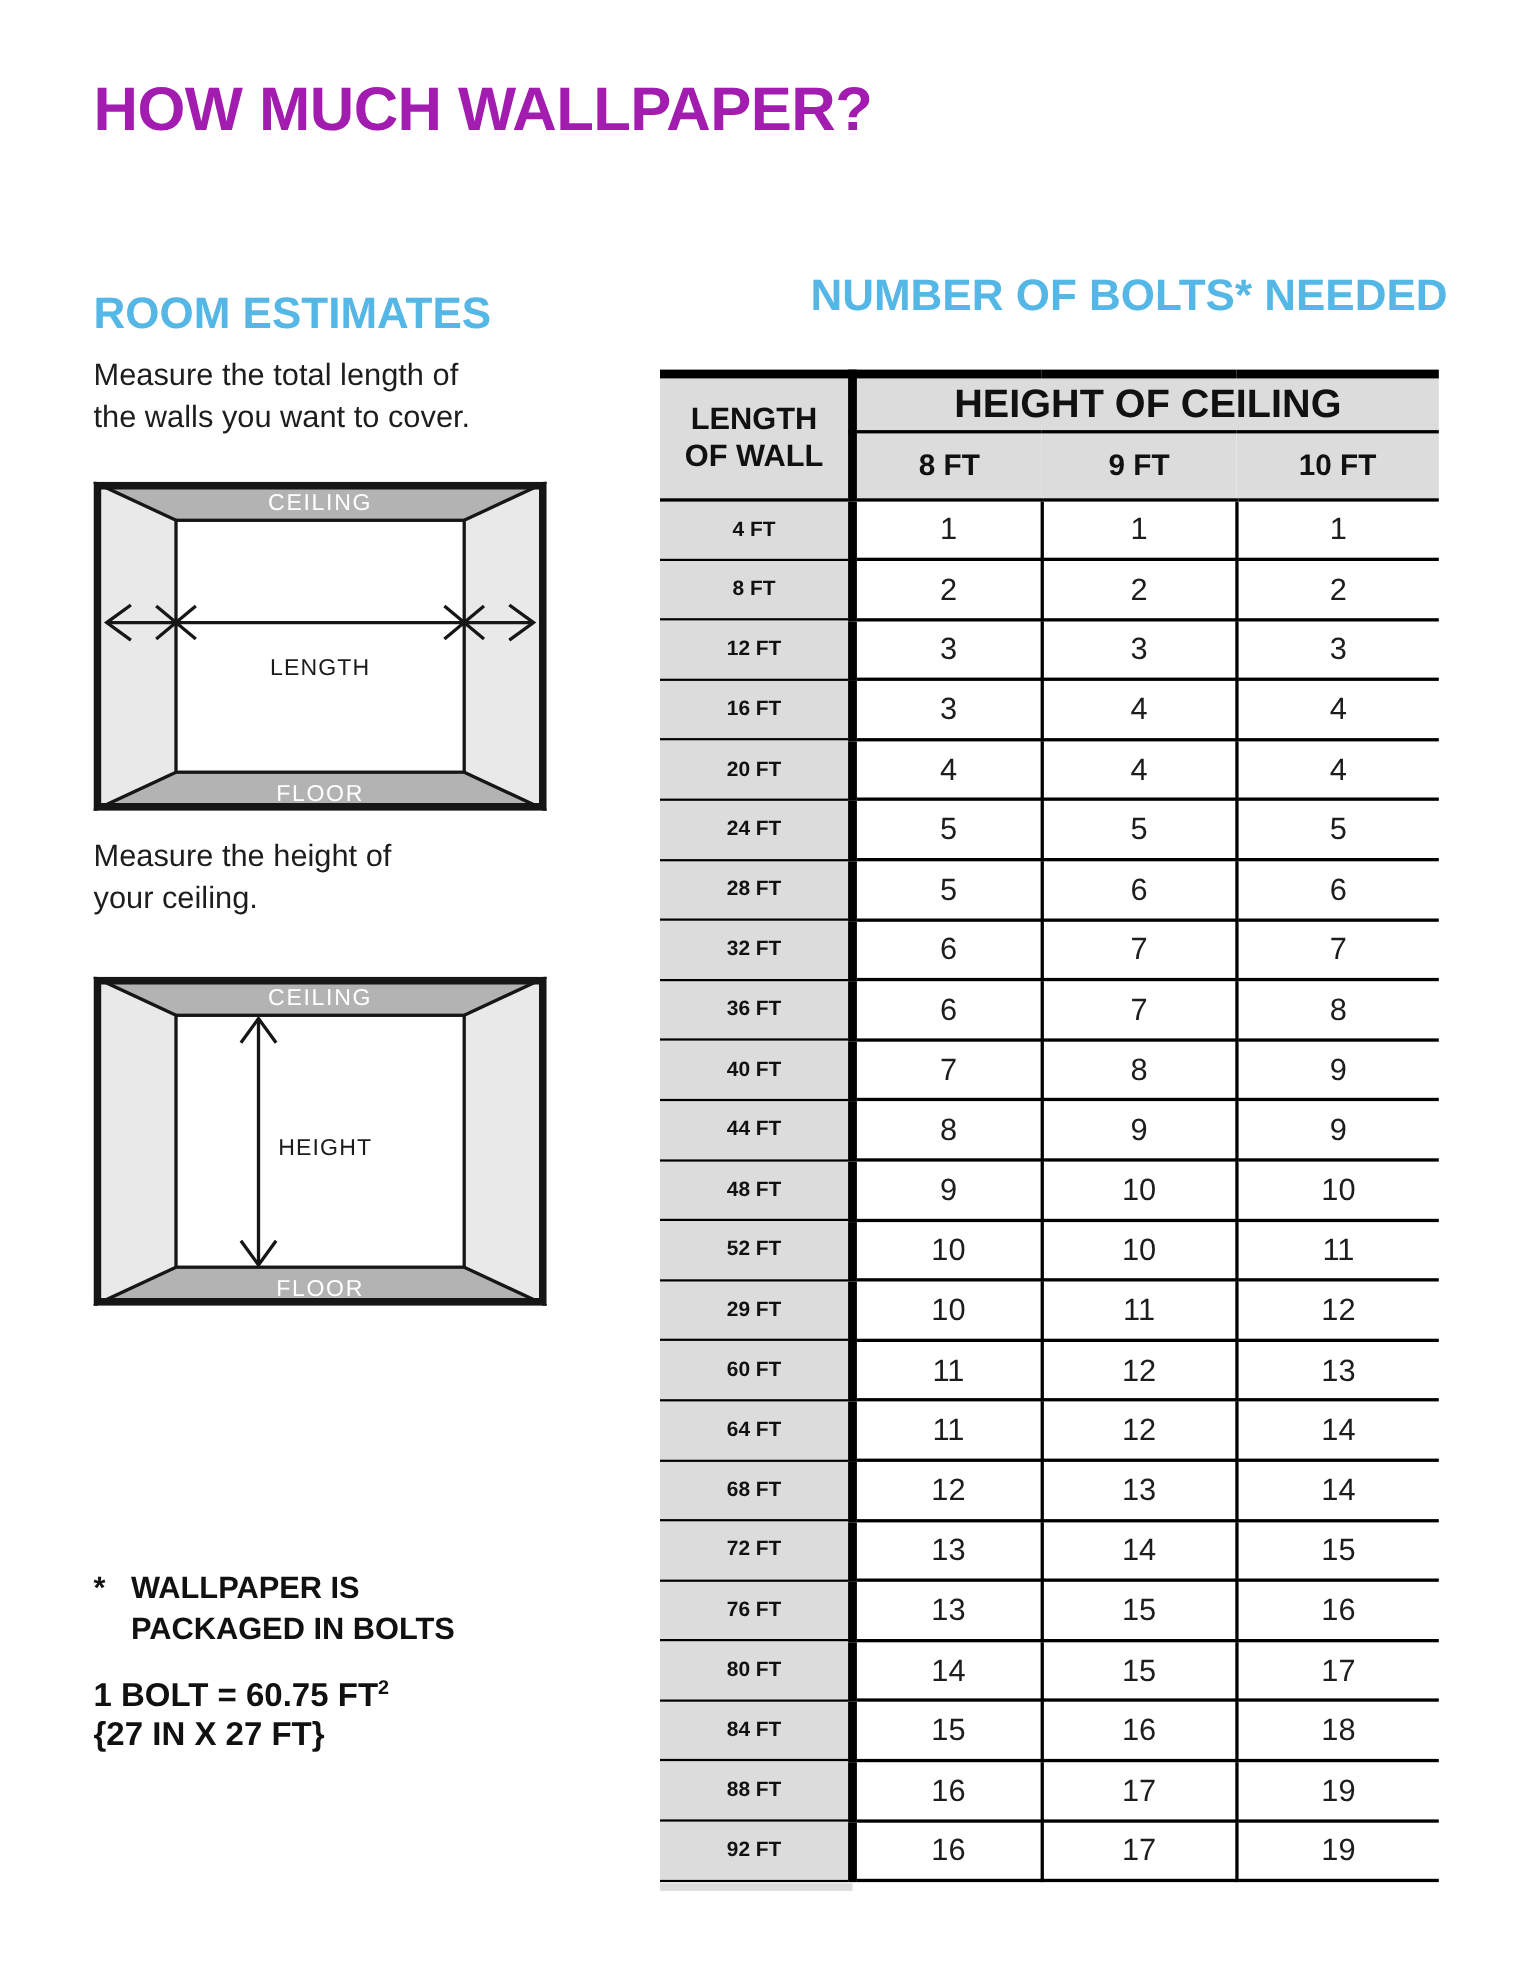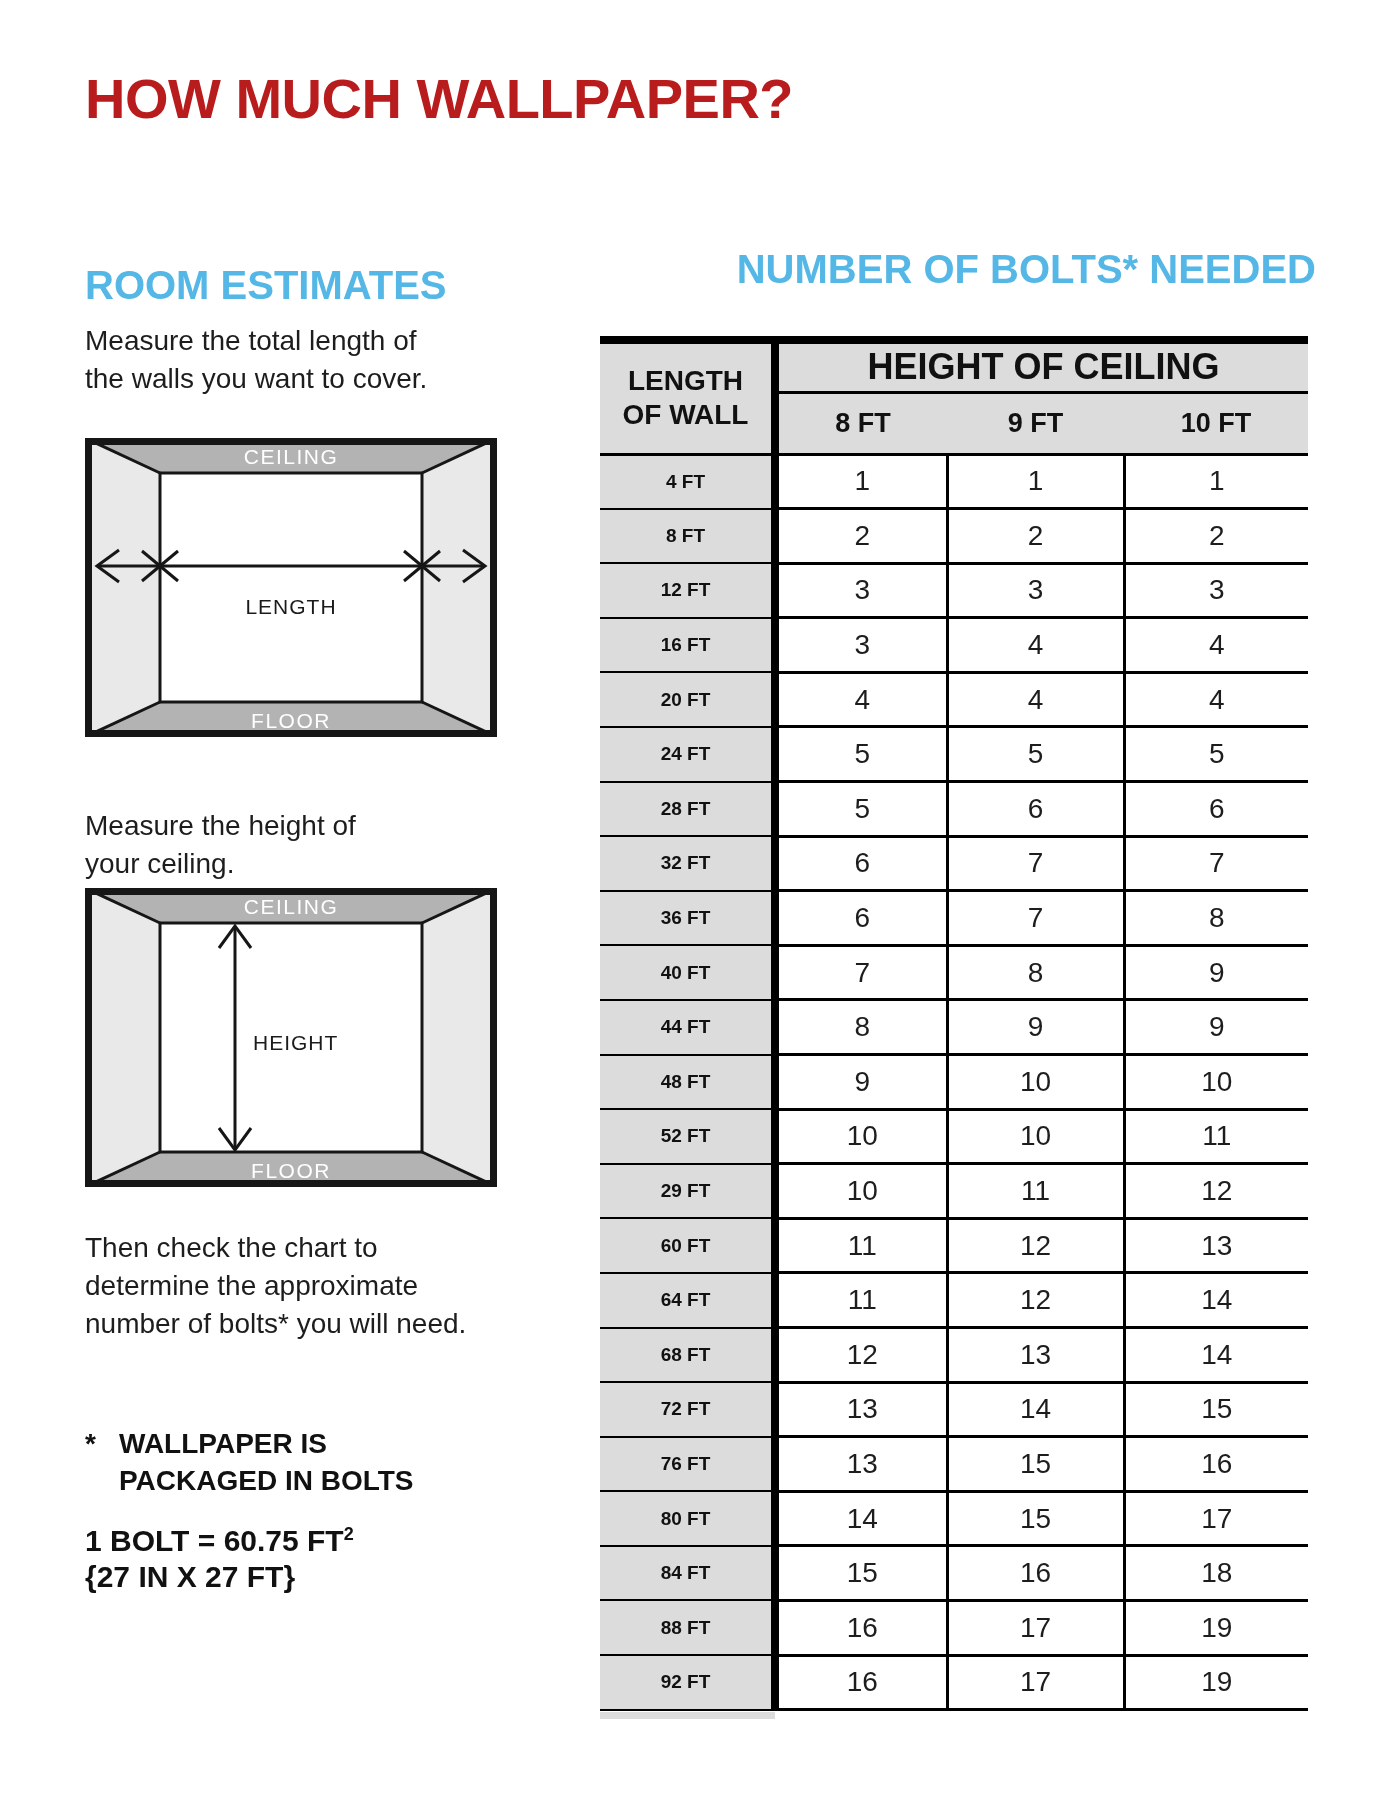--- a/index.html
+++ b/index.html
@@ -3,32 +3,32 @@
 <meta charset="utf-8">
 <style>
   * { margin:0; padding:0; box-sizing:border-box; }
   html,body { background:#ffffff; }
   body { font-family:"Liberation Sans","DejaVu Sans",sans-serif; color:#1b1b1b; }
   .page { position:relative; width:1391px; height:1800px; background:#ffffff; overflow:hidden; }
 
   .page-title {
     position:absolute; left:85px; top:66px;
     font-size:56px; font-weight:bold; letter-spacing:-0.5px;
-    color:#b91c1c; white-space:nowrap;
+    color:#a21caf; white-space:nowrap;
   }
   .section-heading {
     font-size:40px; font-weight:bold; color:#54B7E6; white-space:nowrap;
   }
   .room-heading { position:absolute; left:85px; top:263px; }
   .table-heading-wrap { position:absolute; left:600px; top:247px; width:716px; text-align:right; }
 
   .para { position:absolute; left:85px; font-size:28px; line-height:38px; color:#1d1d1d; }
   .para span { display:block; }
   .para-1 { top:322px; }
-  .para-2 { top:807px; }
+  .para-2 { top:759px; }
   .para-3 { top:1229px; }
 
   .footnote { position:absolute; left:85px; top:1425px; font-size:28px; font-weight:bold;
               line-height:37px; color:#111; padding-left:34px; }
   .footnote .star { position:absolute; left:0; top:0; }
   .footnote span { display:block; }
   .bolt-eq  { position:absolute; left:85px; top:1524px; font-size:30px; font-weight:bold; color:#111; }
   .bolt-eq sup { font-size:18px; }
   .bolt-dim { position:absolute; left:85px; top:1560px; font-size:30px; font-weight:bold; color:#111; }
 
@@ -132,25 +132,20 @@
     <g stroke="#161616" stroke-width="3" fill="none">
       <line x1="150" y1="38" x2="150" y2="262"></line>
       <path d="M134 60 L150 38 L166 60"></path>
       <path d="M134 240 L150 262 L166 240"></path>
     </g>
     <text x="206" y="26" text-anchor="middle" class="d-ceilfloor">CEILING</text>
     <text x="206" y="290" text-anchor="middle" class="d-ceilfloor">FLOOR</text>
     <text x="168" y="162" text-anchor="start" class="d-measure">HEIGHT</text>
   </svg>
 
-  <div class="para para-3">
-    <span>Then check the chart to</span>
-    <span>determine the approximate</span>
-    <span>number of bolts* you will need.</span>
-  </div>
 
   <div class="footnote">
     <span class="star">*</span>
     <span>WALLPAPER IS</span>
     <span>PACKAGED IN BOLTS</span>
   </div>
 
   <div class="bolt-eq"><span>1 BOLT = 60.75 FT</span><sup>2</sup></div>
 
   <div class="bolt-dim">{27 IN X 27 FT}</div>

